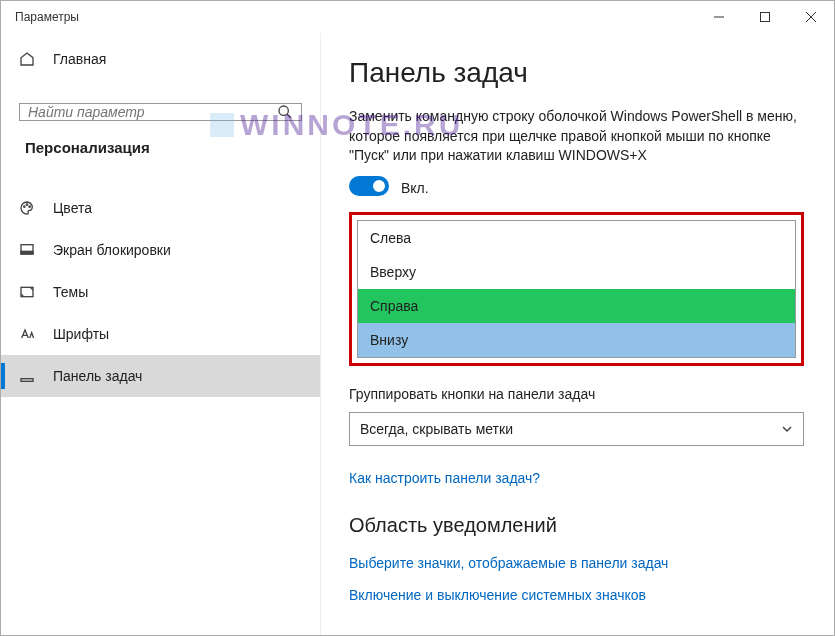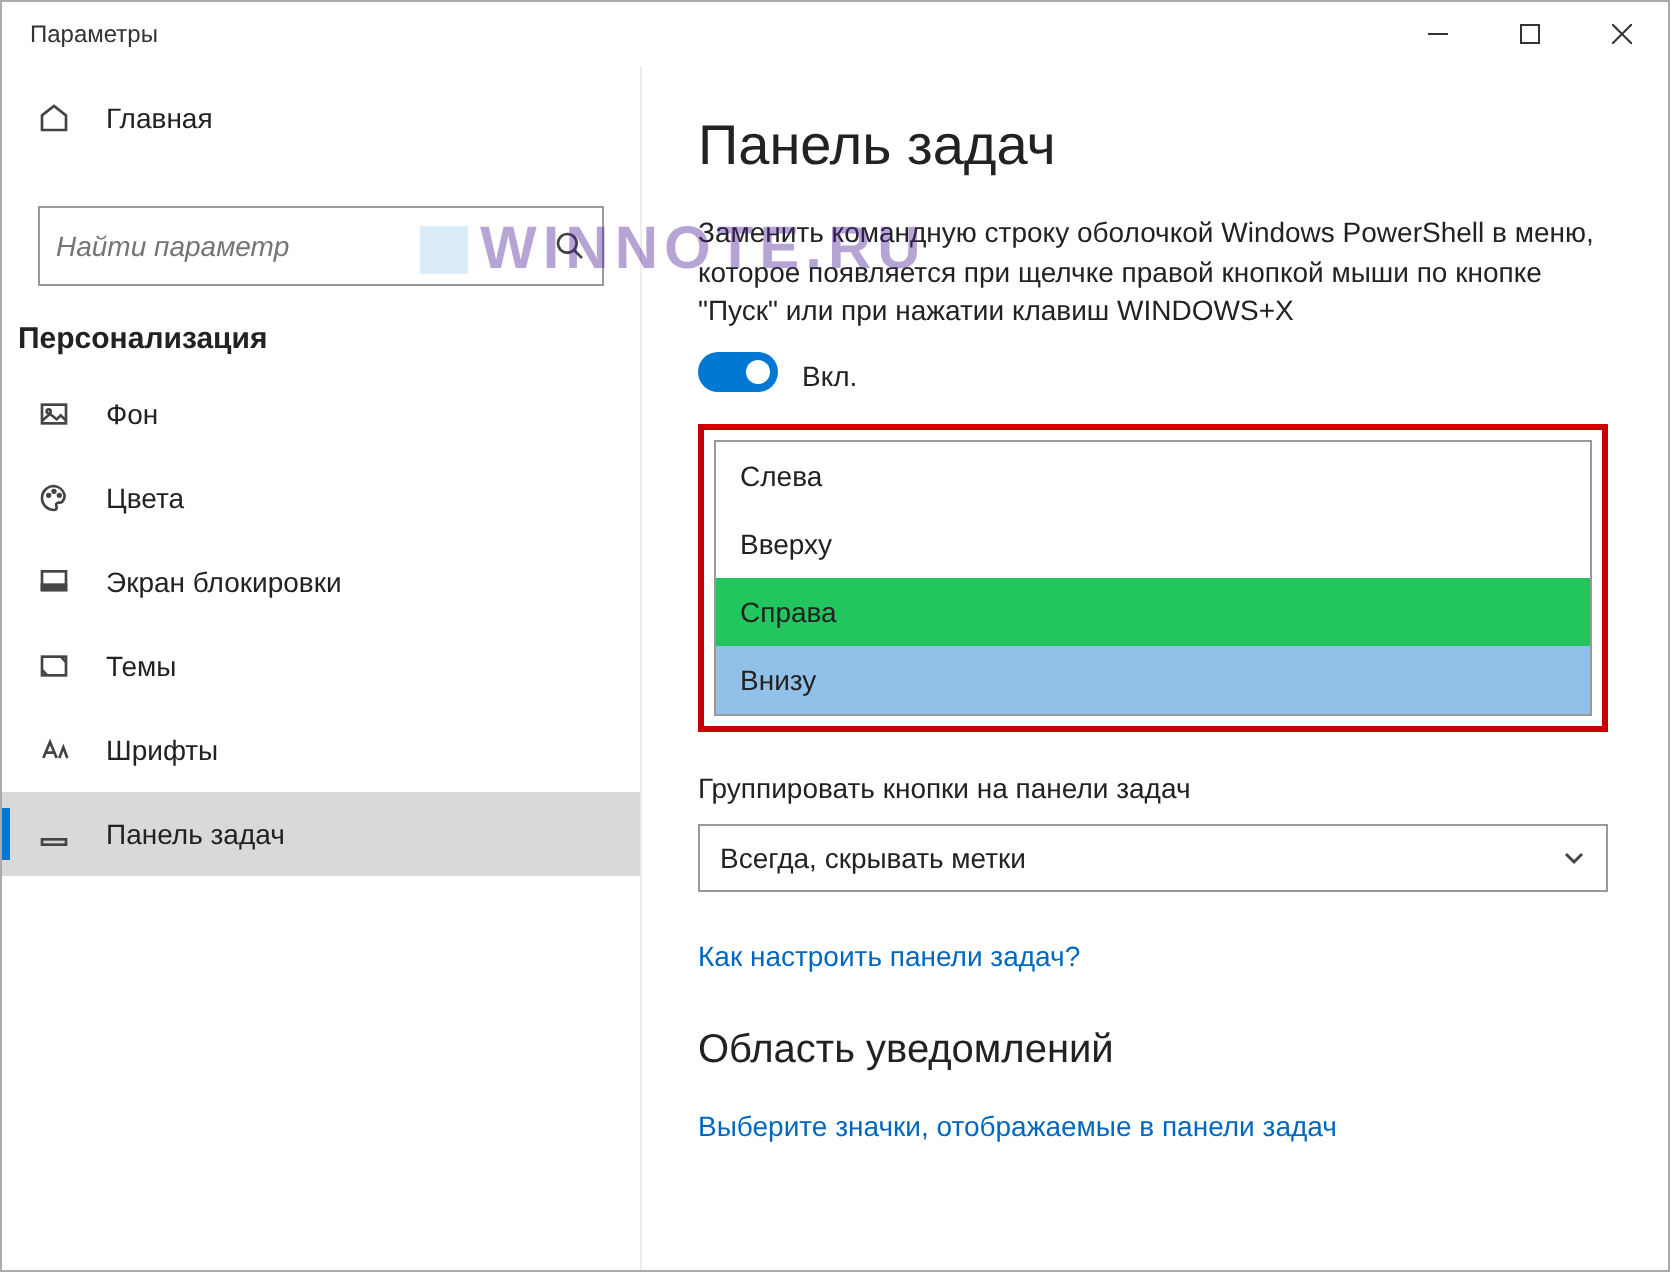--- a/index.html
+++ b/index.html
@@ -13,25 +13,25 @@
     .titlebar-btn { width: 46px; height: 32px; display: flex; align-items: center; justify-content: center; color: #333; }
     .titlebar-btn svg { width: 10px; height: 10px; }
 
     .content { display: flex; flex: 1; overflow: hidden; }
 
     .sidebar { width: 320px; padding-top: 18px; padding-left: 0; border-right: 1px solid #eee; }
     .home-row { display: flex; align-items: flex-start; height: 40px; padding-left: 18px; gap: 18px; margin-bottom: 12px; }
     .home-row svg { width: 16px; height: 16px; }
     .home-label { font-size: 14px; color: #222; }
     
-    .search-box { margin: 6px 18px 18px 18px; height: 40px; border: 1px solid #999; background: #fff; display: flex; align-items: center; padding: 0 8px; justify-content: space-between; }
+    .search-box { margin: 6px 18px 18px 18px; height: 18px; border: 1px solid #999; background: #fff; display: flex; align-items: center; padding: 0 8px; justify-content: space-between; }
     .search-input { border: none; outline: none; font-size: 14px; font-style: italic; color: #555; flex: 1; background: transparent; }
     .search-box svg { width: 16px; height: 16px; color: #444; }
     
-    .section-title { padding-left: 8px; font-size: 15px; font-weight: 600; color: #222; margin-bottom: 8px; }
+    .section-title { padding-left: 24px; font-size: 15px; font-weight: 600; color: #222; margin-bottom: 31px; }
 
     .nav-item { display: flex; align-items: center; height: 42px; padding-left: 18px; gap: 18px; font-size: 14px; color: #222; position: relative; }
     .nav-item.active { background: #d9d9d9; }
     .nav-item.active::before { content: ''; position: absolute; left: 0; top: 8px; bottom: 8px; width: 4px; background: #0078d4; }
     .nav-item svg { width: 16px; height: 16px; flex-shrink: 0; }
 
     .main { flex: 1; padding: 24px 30px 0 28px; overflow-y: auto; }
     .page-heading { font-size: 28px; font-weight: 400; color: #222; margin-bottom: 18px; white-space: nowrap; }
     .setting-desc { font-size: 14px; color: #222; line-height: 1.4; margin-bottom: 10px; }
 
@@ -97,28 +97,20 @@
         <input class="search-input" placeholder="Найти параметр" style="">
         <svg viewBox="0 0 24 24" fill="none" stroke="#444" stroke-width="2">
             <circle cx="10" cy="10" r="7"></circle>
             <line x1="15" y1="15" x2="21" y2="21"></line>
           </svg>
       </div>
       <div class="section-title">Персонализация</div>
 
       <div class="nav-item">
         <svg viewBox="0 0 24 24" fill="none" stroke="#444" stroke-width="2">
-            <rect x="3" y="5" width="18" height="14"></rect>
-            <circle cx="8" cy="10" r="1.5"></circle>
-            <path d="M3 17 L9 12 L14 16 L17 13 L21 17"></path>
-          </svg>
-        <span>Фон</span>
-      </div>
-      <div class="nav-item">
-        <svg viewBox="0 0 24 24" fill="none" stroke="#444" stroke-width="2">
             <path d="M12 3a9 9 0 1 0 0 18c1.5 0 2-1 2-2s-1-2 0-3 3 0 4-1 2-3 2-5a9 9 0 0 0-8-7z"></path>
             <circle cx="8" cy="10" r="1"></circle>
             <circle cx="12" cy="7" r="1"></circle>
             <circle cx="16" cy="10" r="1"></circle>
           </svg>
         <span>Цвета</span>
       </div>
       <div class="nav-item">
         <svg viewBox="0 0 24 24" fill="none" stroke="#444" stroke-width="2">
             <rect x="3" y="4" width="18" height="14"></rect>
@@ -169,20 +161,21 @@
         <span>Всегда, скрывать метки</span>
         <svg viewBox="0 0 12 12">
             <path d="M2 4 L6 8 L10 4" fill="none" stroke="#444" stroke-width="1.5"></path>
           </svg>
       </div>
 
       <a class="link">Как настроить панели задач?</a>
 
       <div class="section-h2">Область уведомлений</div>
       <a class="link2">Выберите значки, отображаемые в панели задач</a>
+      <a class="link2">Включение и выключение системных значков</a>
     </div>
   </div>
 </div>
 
 <div class="watermark">
   <div class="watermark-logo"></div>
   <span>WINNOTE.RU</span>
 </div>
 
 </body></html>

